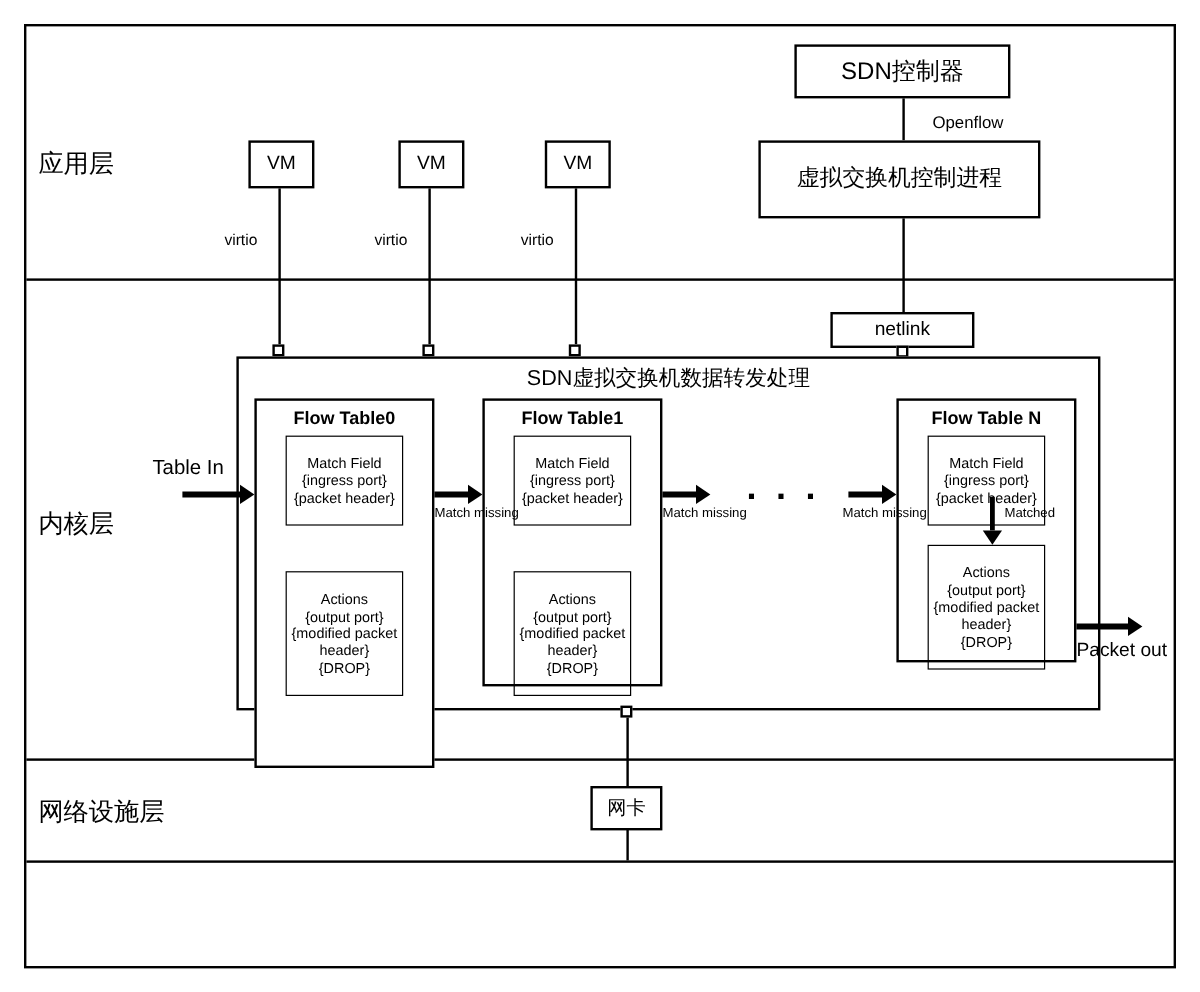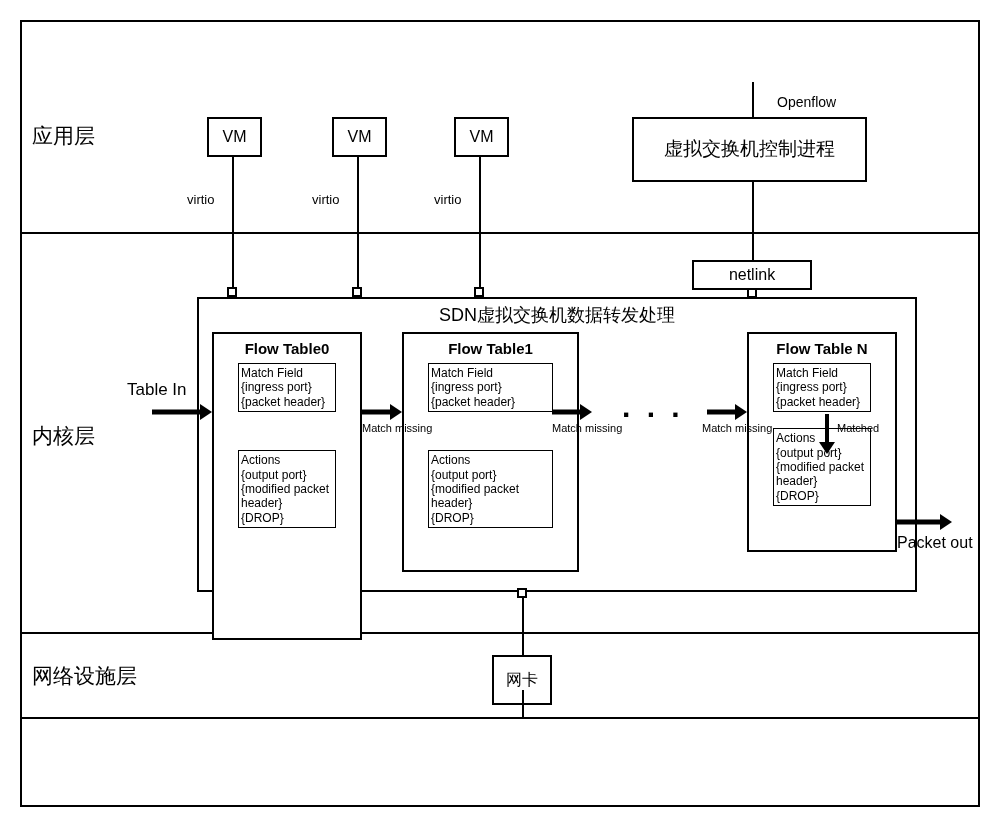--- a/index.html
+++ b/index.html
@@ -61,22 +61,23 @@
   }
   .flowtable .title {
     font-weight: bold;
     font-size: 15px;
     text-align: center;
     padding: 6px 0 2px;
   }
   .innerbox {
     border: 1.5px solid #000;
     margin: 4px 24px;
-    padding: 2px 2px;
+    padding: 15px 2px;
     font-size: 12px;
+    text-align: center;
     line-height: 1.2;
   }
   .label-abs {
     position: absolute;
     font-size: 13px;
   }
   .dots {
     position: absolute;
     font-size: 30px;
     font-weight: bold;
@@ -89,20 +90,21 @@
 <div class="diagram">
 
   <div class="hsep" style="top:210px"></div>
   <div class="hsep" style="top:610px"></div>
   <div class="hsep" style="top:695px"></div>
 
   <div class="layer-label" style="top:100px">应用层</div>
   <div class="layer-label" style="top:400px">内核层</div>
   <div class="layer-label" style="top:640px">网络设施层</div>
 
+  <div class="box big-text" style="left:640px; top:15px; width:180px; height:45px">SDN控制器</div>
   <div class="label-abs" style="left:755px; top:72px; font-size:14px">Openflow</div>
   <div class="vline" style="left:730px; top:60px; height:35px"></div>
   <div class="box" style="left:610px; top:95px; width:235px; height:65px; font-size:19px; line-height:1.3">
     <span>虚拟交换机控制进程</span>
   </div>
 
   <div class="box med-text" style="left:185px; top:95px; width:55px; height:40px">VM</div>
   <div class="box med-text" style="left:310px; top:95px; width:55px; height:40px">VM</div>
   <div class="box med-text" style="left:432px; top:95px; width:55px; height:40px">VM</div>
 
@@ -135,21 +137,21 @@
     </div>
     <div style="height:30px"></div>
     <div class="innerbox">
       <div>Actions</div>
       <div>{output port}</div>
       <div>{modified packet header}</div>
       <div>{DROP}</div>
     </div>
   </div>
 
-  <div class="flowtable" style="left:380px; top:310px; width:177px; height:240px">
+  <div class="flowtable" style="left:380px; top:310px; width:150px; height:240px">
     <div class="title">Flow Table1</div>
     <div class="innerbox">
       <div>Match Field</div>
       <div>{ingress port}</div>
       <div>{packet header}</div>
     </div>
     <div style="height:30px"></div>
     <div class="innerbox">
       <div>Actions</div>
       <div>{output port}</div>
@@ -214,17 +216,17 @@
 
   <svg class="arrow" style="left:875px; top:490px" width="55" height="20">
     <line x1="0" y1="10" x2="43" y2="10" stroke="#000" stroke-width="5"></line>
     <polygon points="43,2 55,10 43,18" fill="#000"></polygon>
   </svg>
   <div class="label-abs" style="left:875px; top:512px; font-size:16px">Packet out</div>
 
   <div class="port" style="left:495px; top:566px"></div>
   <div class="vline" style="left:500px; top:576px; height:60px"></div>
 
-  <div class="box med-text" style="left:470px; top:633px; width:60px; height:50px">网卡</div>
+  <div class="box med-text" style="left:470px; top:633px; width:60px; height:37px">网卡</div>
 
   <div class="vline" style="left:500px; top:668px; height:27px"></div>
 
 </div>
 
 </body></html>

